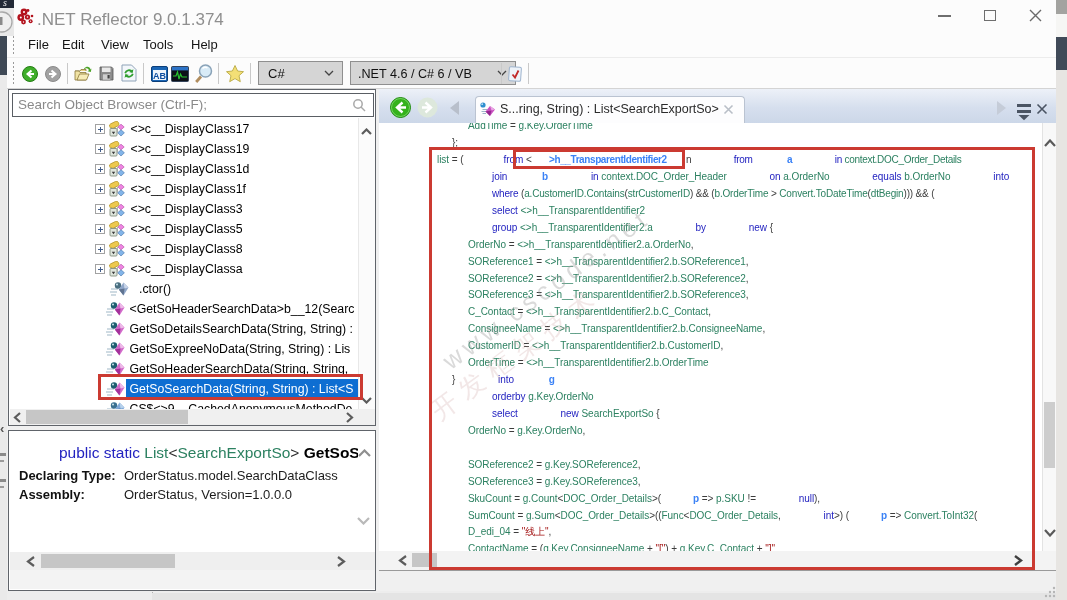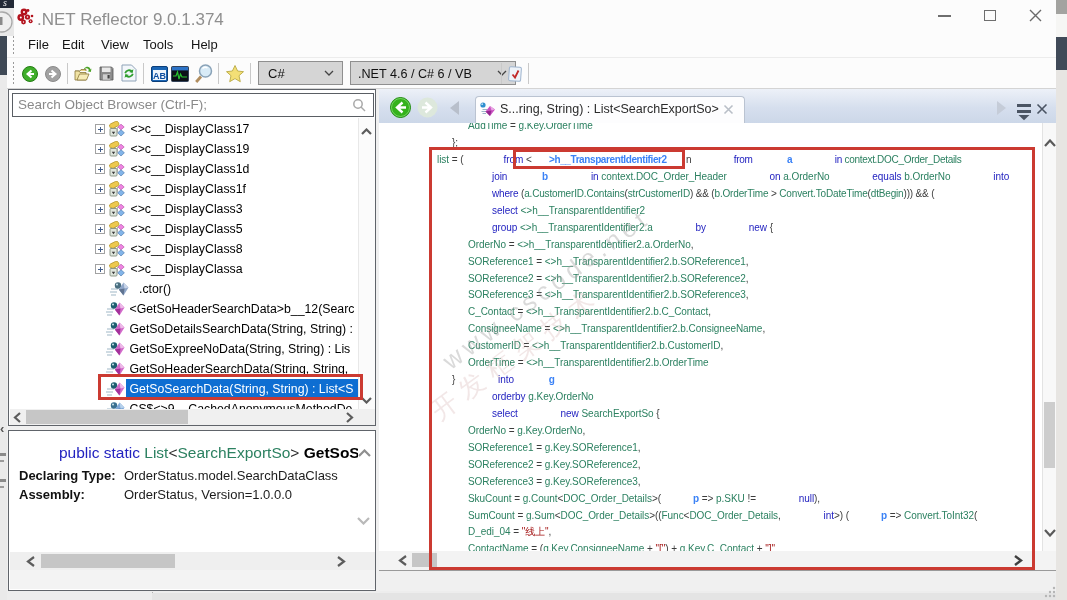--- a/index.html
+++ b/index.html
@@ -441,21 +441,20 @@
 <div class="cl" style="left:89px; top:147px;"><span class="t">SOReference2</span> = <span class="t">&lt;&gt;h__TransparentIdentifier2.b.SOReference2</span>,</div>
 <div class="cl" style="left:89px; top:163px;"><span class="t">SOReference3</span> = <span class="t">&lt;&gt;h__TransparentIdentifier2.b.SOReference3</span>,</div>
 <div class="cl" style="left:89px; top:180px;"><span class="t">C_Contact</span> = <span class="t">&lt;&gt;h__TransparentIdentifier2.b.C_Contact</span>,</div>
 <div class="cl" style="left:89px; top:197px;"><span class="t">ConsigneeName</span> = <span class="t">&lt;&gt;h__TransparentIdentifier2.b.ConsigneeName</span>,</div>
 <div class="cl" style="left:89px; top:214px;"><span class="t">CustomerID</span> = <span class="t">&lt;&gt;h__TransparentIdentifier2.b.CustomerID</span>,</div>
 <div class="cl" style="left:89px; top:231px;"><span class="t">OrderTime</span> = <span class="t">&lt;&gt;h__TransparentIdentifier2.b.OrderTime</span></div>
 <div class="cl" style="left:73px; top:248px;">} <span class="k">into</span> <span class="bb">g</span></div>
 <div class="cl" style="left:73px; top:265px;"><span class="k">orderby</span> <span class="t">g.Key.OrderNo</span></div>
 <div class="cl" style="left:73px; top:282px;"><span class="k">select</span> <span class="k">new</span> <span class="t">SearchExportSo</span> {</div>
 <div class="cl" style="left:89px; top:299px;"><span class="t">OrderNo</span> = <span class="t">g.Key.OrderNo</span>,</div>
-<div class="cl" style="left:89px; top:316px;"><span class="t">SOReference1</span> = <span class="t">g.Key.SOReference1</span>,</div>
 <div class="cl" style="left:89px; top:333px;"><span class="t">SOReference2</span> = <span class="t">g.Key.SOReference2</span>,</div>
 <div class="cl" style="left:89px; top:350px;"><span class="t">SOReference3</span> = <span class="t">g.Key.SOReference3</span>,</div>
 <div class="cl" style="left:89px; top:367px;"><span class="t">SkuCount</span> = <span class="t">g.Count</span>&lt;<span class="t">DOC_Order_Details</span>&gt;(<span class="bb">p</span> =&gt; <span class="t">p.SKU</span> != <span class="k">null</span>),</div>
 <div class="cl" style="left:89px; top:384px;"><span class="t">SumCount</span> = <span class="t">g.Sum</span>&lt;<span class="t">DOC_Order_Details</span>&gt;((<span class="t">Func</span>&lt;<span class="t">DOC_Order_Details</span>, <span class="k">int</span>&gt;) (<span class="bb">p</span> =&gt; <span class="t">Convert.ToInt32</span>(</div>
 <div class="cl" style="left:89px; top:400px;"><span class="t">D_edi_04</span> = <span class="st">"线上"</span>,</div>
 <div class="cl" style="left:89px; top:417px;"><span class="t">ContactName</span> = (<span class="t">g.Key.ConsigneeName</span> + <span class="st">"["</span>) + <span class="t">g.Key.C_Contact</span> + <span class="st">"]"</span></div>
 </div>
 
   <div class="abs" style="left:0; top:0; width:0; height:0; overflow:visible; pointer-events:none; z-index:40;">
     <div style="position:absolute; left:437px; top:352px; transform:rotate(-36.5deg); transform-origin:left top; font-size:25px; letter-spacing:5px; color:rgba(158,158,158,0.38); white-space:nowrap;">www.cscode.net</div>

